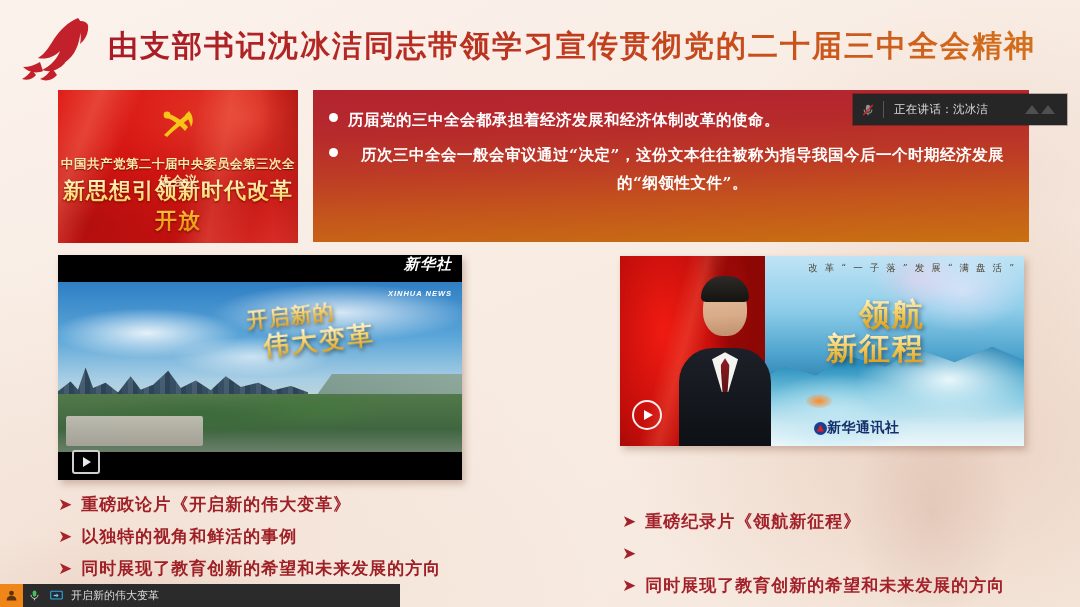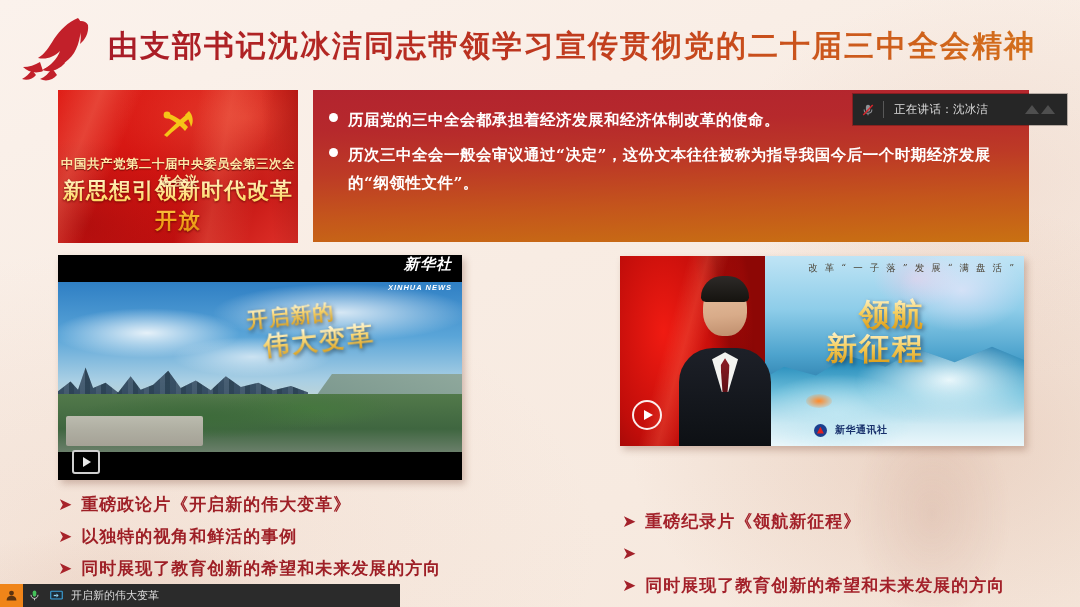--- a/index.html
+++ b/index.html
@@ -78,21 +78,21 @@
     filter:drop-shadow(0 1px 1px rgba(90,0,0,.75));
   }
 
   
   .textbox{
     position:absolute;left:313px;top:90px;width:716px;height:152px;
     background:linear-gradient(178deg,#b3242f 0%,#b6292c 24%,#bd3a26 48%,#c4551c 72%,#c97112 100%);
     padding:0;
   }
   .tb-list{position:absolute;left:14px;top:16px;right:12px;}
-  .tb-item{display:flex;align-items:flex-start;margin-bottom:7px;}
+  .tb-item{display:flex;align-items:flex-start;margin-bottom:7px;text-align:center;}
   .tb-bullet{
     flex:0 0 auto;width:9px;height:9px;border-radius:50%;background:#fff;
     margin:7px 10px 0 2px;
   }
   .tb-text{
     color:#fff;font-size:15.5px;line-height:28px;letter-spacing:.5px;
     font-family:"DejaVu Serif","Liberation Serif",serif;font-weight:bold;
   }
 
   
@@ -148,21 +148,21 @@
     background:linear-gradient(180deg,#c9c4bb,#aca69c);
     opacity:.9;border-radius:2px;
   }
   .xinhua{
     position:absolute;right:10px;top:2px;z-index:4;text-align:right;line-height:1;
   }
   .xinhua-cn{
     font-family:"DejaVu Serif","Liberation Serif",serif;
     font-size:15px;font-weight:bold;color:#fff;font-style:italic;letter-spacing:1px;
   }
-  .xinhua-en{font-size:7.5px;color:#fff;font-style:italic;letter-spacing:1px;margin-top:12px;font-weight:bold;}
+  .xinhua-en{font-size:7.5px;color:#fff;font-style:italic;letter-spacing:1px;margin-top:18px;font-weight:bold;}
   .vl-title{
     position:absolute;left:47%;top:48px;z-index:4;
     font-family:"DejaVu Serif","Liberation Serif",serif;font-weight:bold;
     transform:rotate(-6deg);line-height:1.05;
   }
   .vl-t1{
     font-size:21px;letter-spacing:1px;
     background:linear-gradient(180deg,#fff5cf 0%,#f6cf63 45%,#d89c1c 100%);
     -webkit-background-clip:text;background-clip:text;color:transparent;
     filter:drop-shadow(1px 2px 2px rgba(0,0,0,.5));
@@ -258,21 +258,21 @@
   .vr-t1{font-size:31px;letter-spacing:2px;}
   .vr-t2{font-size:31px;letter-spacing:2px;margin-left:12px;margin-top:1px;}
   .vr-logo{
     position:absolute;left:48%;bottom:9px;z-index:5;display:flex;align-items:center;
   }
   .vr-logo-mark{width:13px;height:13px;border-radius:50%;background:#1b3f8f;position:relative;}
   .vr-logo-mark:after{
     content:"";position:absolute;left:3px;top:3px;width:7px;height:7px;background:#e02020;
     clip-path:polygon(50% 0,100% 100%,0 100%);
   }
-  .vr-logo-tx{font-size:10px;color:#17306b;margin-left:8px;font-weight:bold;letter-spacing:.5px;}
+  .vr-logo-tx{font-size:14px;color:#17306b;margin-left:0;font-weight:bold;letter-spacing:.5px;}
   .play-circ{
     position:absolute;left:12px;bottom:16px;z-index:6;width:26px;height:26px;border-radius:50%;
     border:2px solid rgba(255,255,255,.92);display:flex;align-items:center;justify-content:center;
   }
   .play-circ i{
     width:0;height:0;border-left:9px solid #fff;border-top:5.5px solid transparent;border-bottom:5.5px solid transparent;
     margin-left:3px;display:block;
   }
 
   

